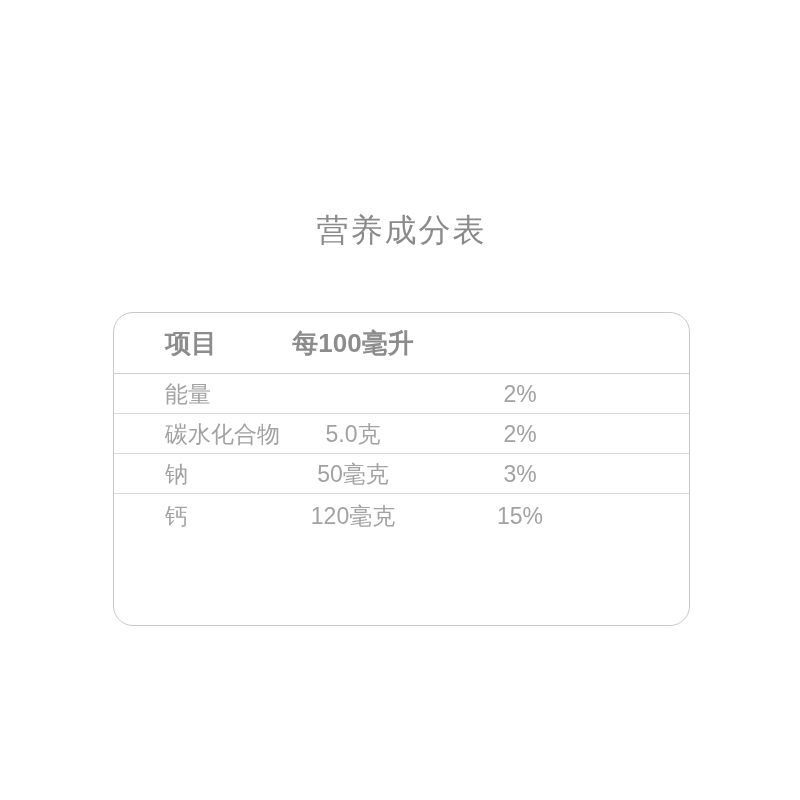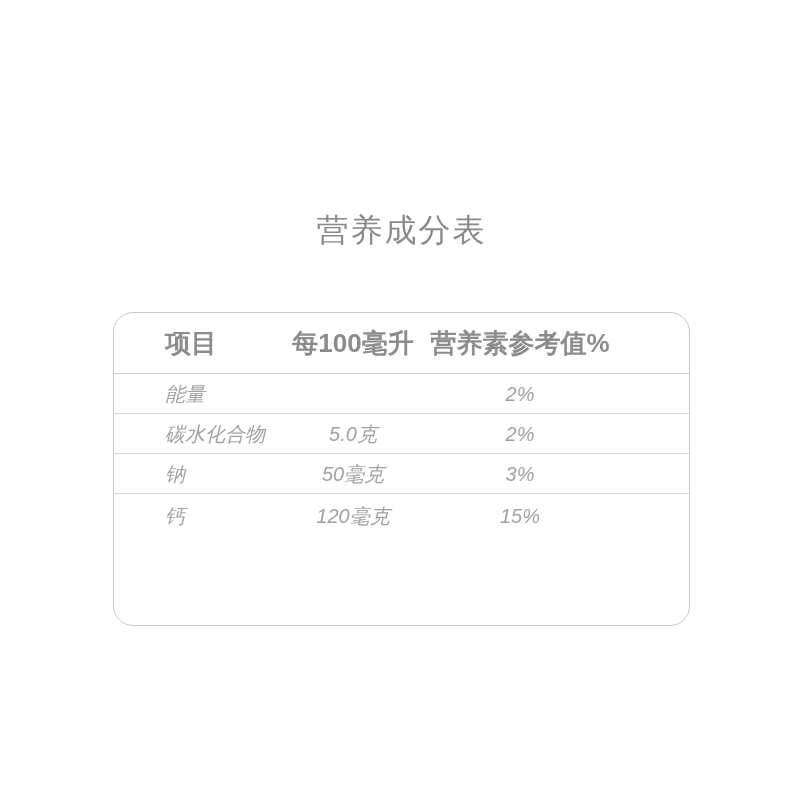--- a/index.html
+++ b/index.html
@@ -41,34 +41,33 @@
   .cell{
     position:absolute;top:50%;white-space:nowrap;
   }
   .c1{left:51px;transform:translateY(-50%);}
   .c2{left:239px;transform:translate(-50%,-50%);}
   .c3{left:406px;transform:translate(-50%,-50%);}
   .row.header .cell{
     font-size:26px;font-weight:bold;color:var(--header-color);
   }
   .row.data .cell{
-    font-size:20px;font-weight:normal;color:var(--body-color);font-style:italic;
+    font-size:23px;font-weight:normal;color:var(--body-color);
   }
   .row.last .cell{top:calc(50% - 5px);}
 </style>
 </head>
 <body>
 
 <div class="page-title">营养成分表</div>
 
 <div class="nutri-table">
   <div class="row header">
     <span class="cell c1">项目</span>
     <span class="cell c2">每100毫升</span>
-    <span class="cell c3">营养素参考值%</span>
   </div>
 
   <div class="row data">
     <span class="cell c1">能量</span>
     <span class="cell c3">2%</span>
   </div>
 
 
 
   <div class="row data">

